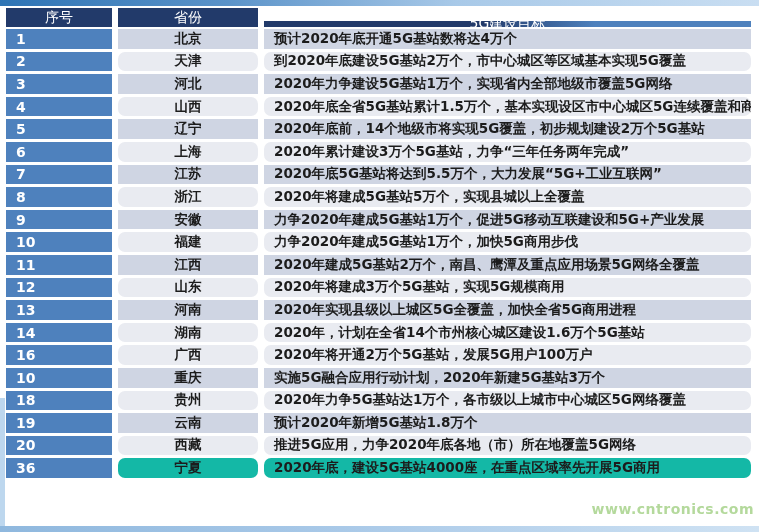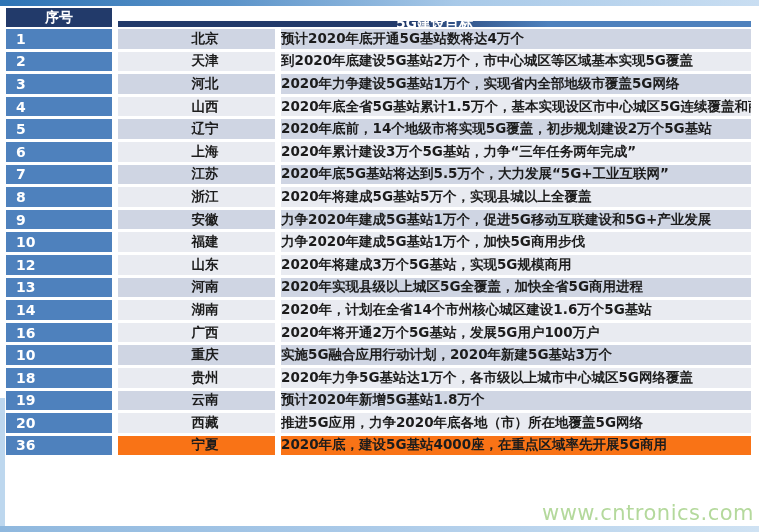--- a/index.html
+++ b/index.html
@@ -18,59 +18,60 @@
   }
   .left-bar{
     position:absolute;left:0;top:398px;width:5px;height:128px;
     background:#bdd7ee;
   }
   .table-wrap{
     position:absolute;left:6px;top:8px;width:745px;
   }
   .hrow{display:flex;height:19px;margin-bottom:2px;}
   .hcell{
-    color:#ffffff;font-size:14px;font-weight:bold;
+    color:#ffffff;font-size:14px;font-weight:normal;
     display:flex;align-items:center;justify-content:center;
     background:#223a6a;
   }
   .hcell.idx{width:106px;margin-right:6px;}
   .hcell.prov{width:140px;margin-right:6px;}
   .hcell.target{
     flex:1;
     background:linear-gradient(to right,#223a6a 0%,#223a6a 45%,#4e81bd 68%,#4e81bd 100%);
     margin-top:13px;
   }
   .row{display:flex;height:19.6px;margin-bottom:3px;}
   .cell{
     font-size:13.5px;font-weight:600;color:#1c1c1c;
     display:flex;align-items:center;
     white-space:nowrap;overflow:hidden;
   }
   .cell.idx{
     width:106px;margin-right:6px;background:#4e81bd;
     color:#ffffff;font-size:14px;font-weight:bold;padding-left:10px;box-sizing:border-box;
   }
-  .cell.prov{width:140px;margin-right:6px;justify-content:center;padding-left:17px;}
-  .cell.target{flex:1;box-sizing:border-box;}
+  .cell.prov{width:140px;margin-right:6px;justify-content:center;}
+  .cell.target{flex:1;padding-left:10px;box-sizing:border-box;}
   .row.odd  .cell.prov,.row.odd  .cell.target{background:#cfd5e3;}
-  .row.even .cell.prov,.row.even .cell.target{background:#e9ebf1;}
-  .row.last .cell.prov,.row.last .cell.target{background:#f97316;}
+  .row.even .cell.prov,.row.even .cell.target{background:#e9ebf1;border-radius:7px;}
+  .row.last .cell.prov,.row.last .cell.target{background:#14b8a6;}
   .watermark{
     position:absolute;right:5px;top:501px;
-    color:#aed694;font-size:21px;font-weight:400;letter-spacing:.5px;opacity:.92;text-align:center;
+    color:#aed694;font-size:14px;font-weight:700;letter-spacing:.5px;opacity:.92;text-align:center;
   }
 </style>
 </head>
 <body>
 
 <div class="top-bar"></div>
 
 <div class="table-wrap">
   <div class="hrow">
     <div class="hcell idx">序号</div>
+    <div class="hcell prov">省份</div>
     <div class="hcell target">5G建设目标</div>
   </div>
   <div id="tbody">
       <div class="row odd">
         <div class="cell idx">1</div>
         <div class="cell prov">北京</div>
         <div class="cell target">预计2020年底开通5G基站数将达4万个</div>
       </div>
       <div class="row even">
         <div class="cell idx">2</div>
@@ -109,20 +110,25 @@
       </div>
       <div class="row odd">
         <div class="cell idx">9</div>
         <div class="cell prov">安徽</div>
         <div class="cell target">力争2020年建成5G基站1万个，促进5G移动互联建设和5G+产业发展</div>
       </div>
       <div class="row even">
         <div class="cell idx">10</div>
         <div class="cell prov">福建</div>
         <div class="cell target">力争2020年建成5G基站1万个，加快5G商用步伐</div>
+      </div>
+      <div class="row odd">
+        <div class="cell idx">11</div>
+        <div class="cell prov">江西</div>
+        <div class="cell target">2020年建成5G基站2万个，南昌、鹰潭及重点应用场景5G网络全覆盖</div>
       </div>
       <div class="row even">
         <div class="cell idx">12</div>
         <div class="cell prov">山东</div>
         <div class="cell target">2020年将建成3万个5G基站，实现5G规模商用</div>
       </div>
       <div class="row odd">
         <div class="cell idx">13</div>
         <div class="cell prov">河南</div>
         <div class="cell target">2020年实现县级以上城区5G全覆盖，加快全省5G商用进程</div>

